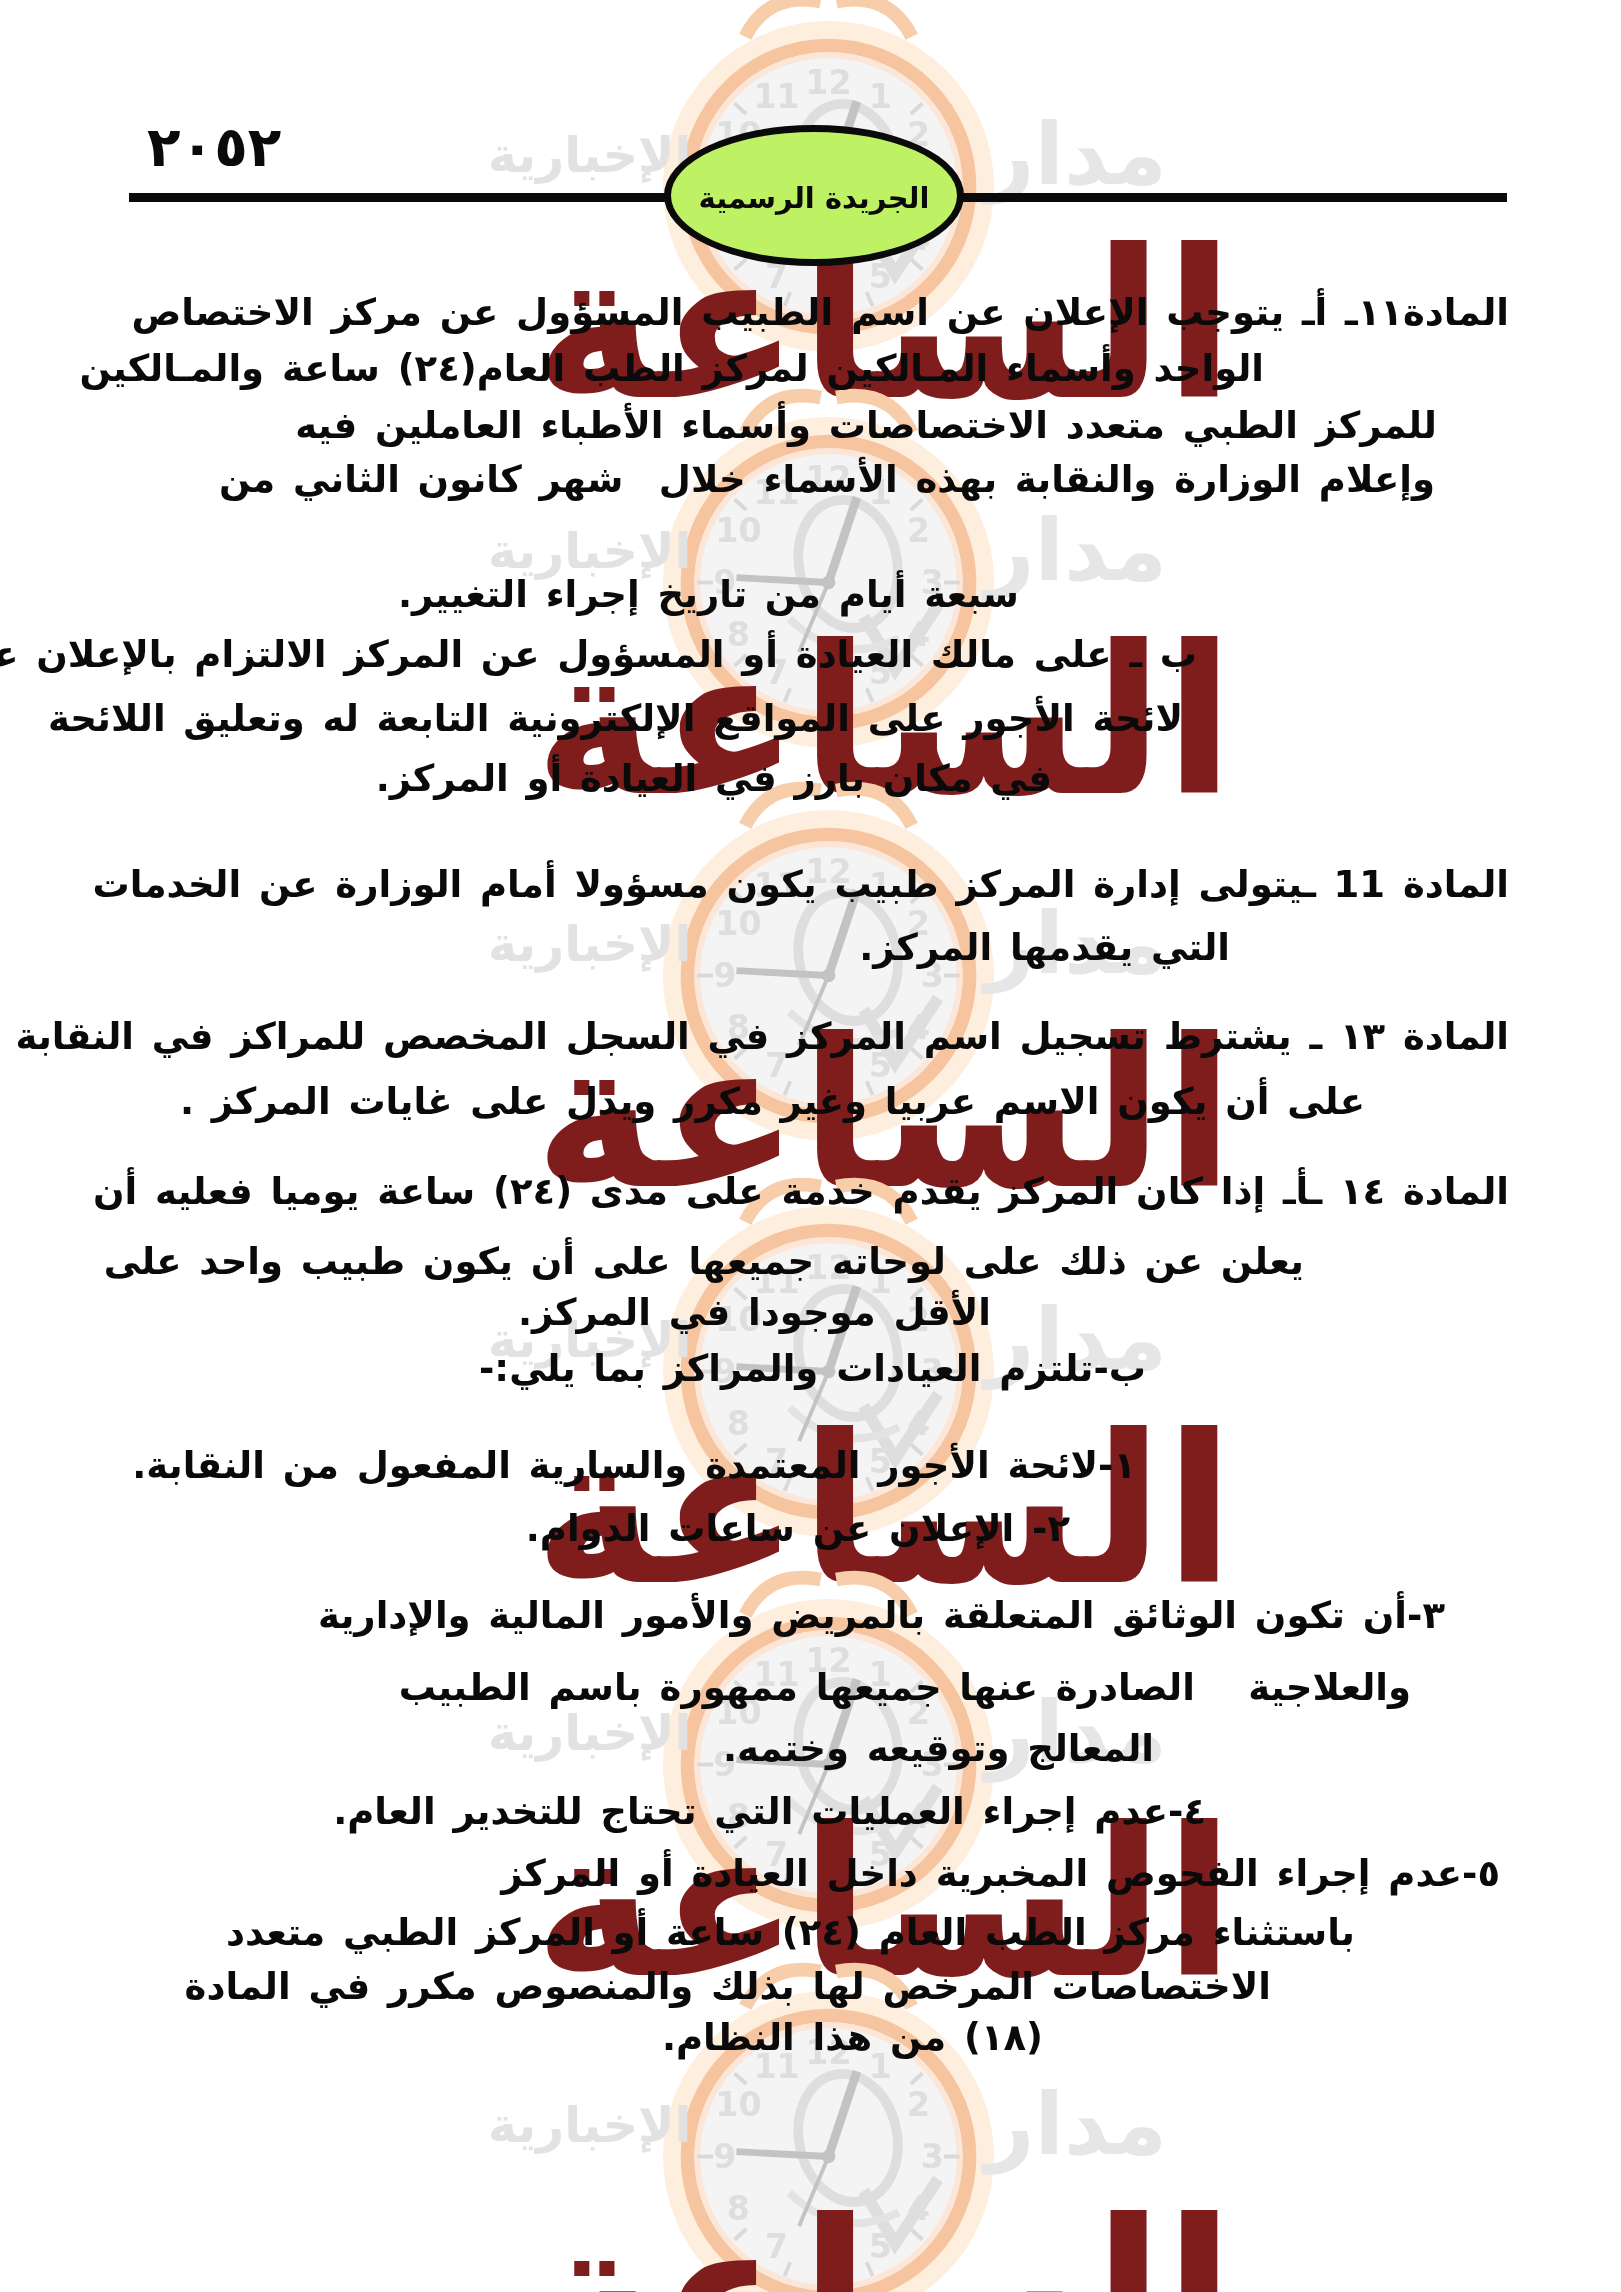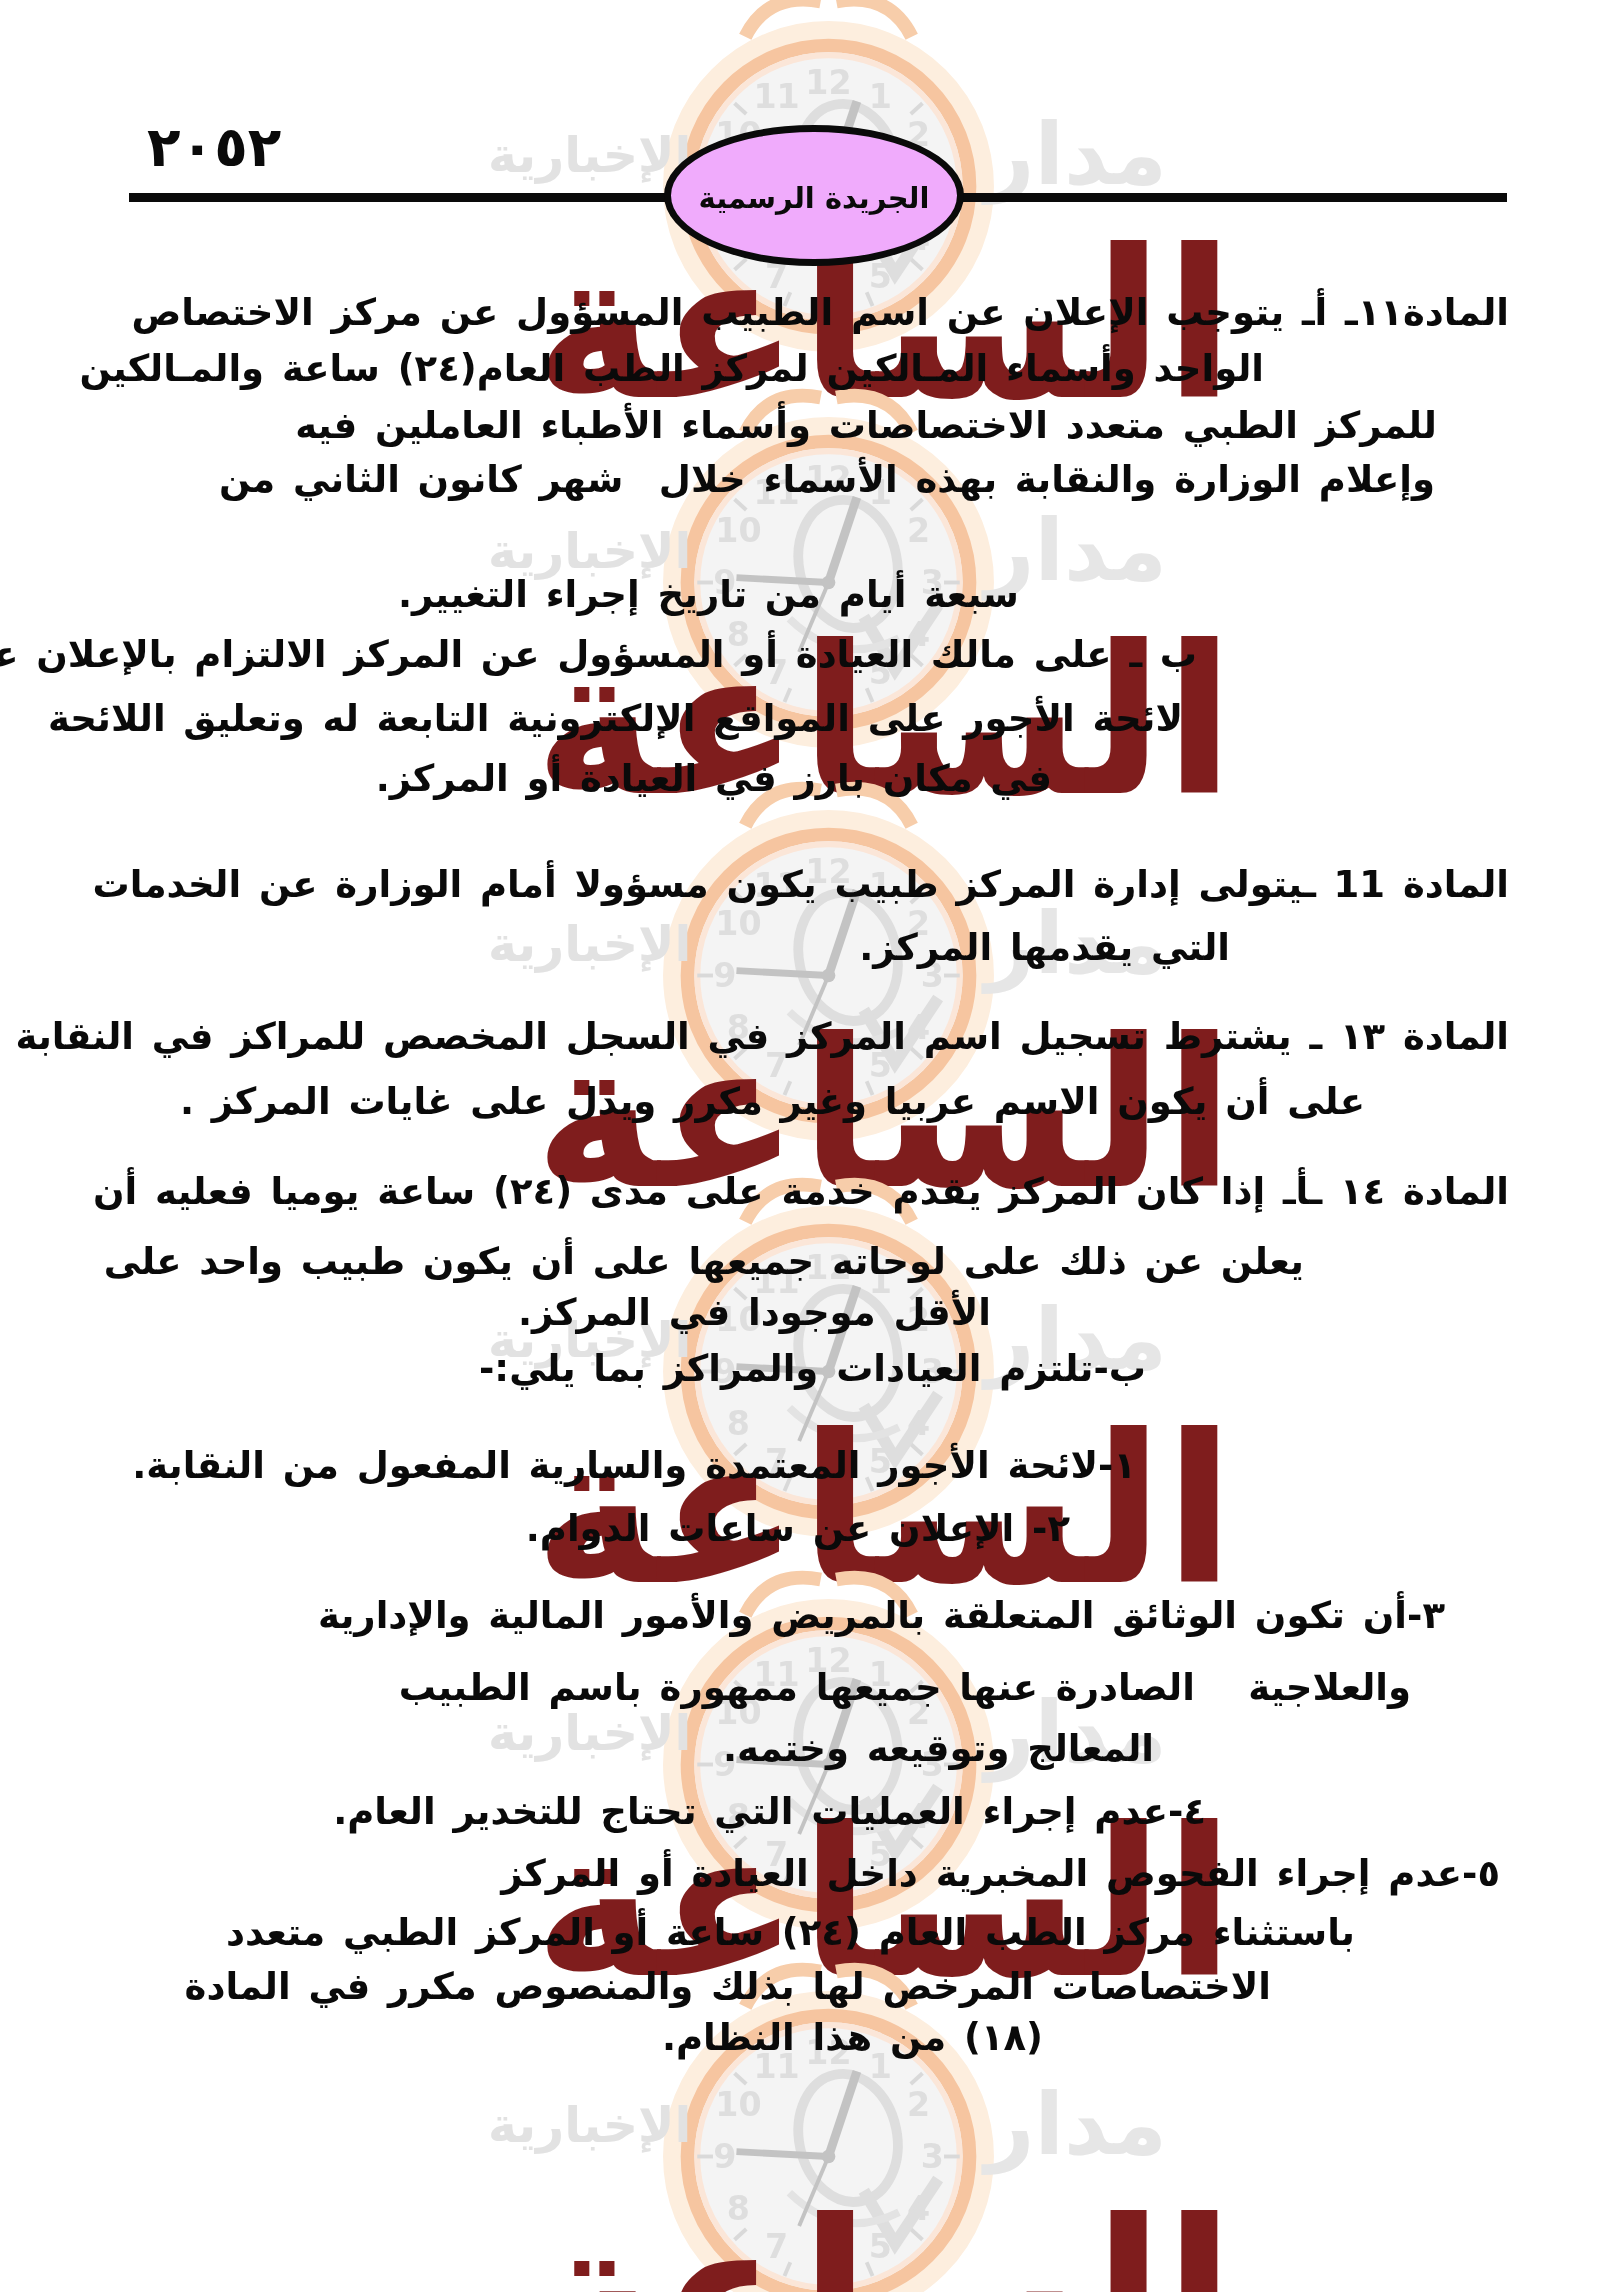--- a/index.html
+++ b/index.html
@@ -40,21 +40,21 @@
     direction:rtl;white-space:pre;line-height:1;
   }
   .header-rule{
     position:absolute;left:129px;top:193px;z-index:3;
     width:1378px;height:8.8px;background:#0a0a0a;
   }
   .header-ellipse{
     position:absolute;left:664px;top:125px;z-index:4;
     width:300px;height:141px;box-sizing:border-box;
     border:7.8px solid #0a0a0a;border-radius:50%;
-    background:#f0abfc;
+    background:#bef264;
     display:flex;align-items:center;justify-content:center;
   }
   .header-ellipse .gz{
     font-size:29px;font-weight:bold;color:#0a0a0a;
     direction:rtl;white-space:pre;padding-top:5.9px;
   }
   
   .body-layer{position:absolute;inset:0;z-index:5;}
   .bl{
     position:absolute;

